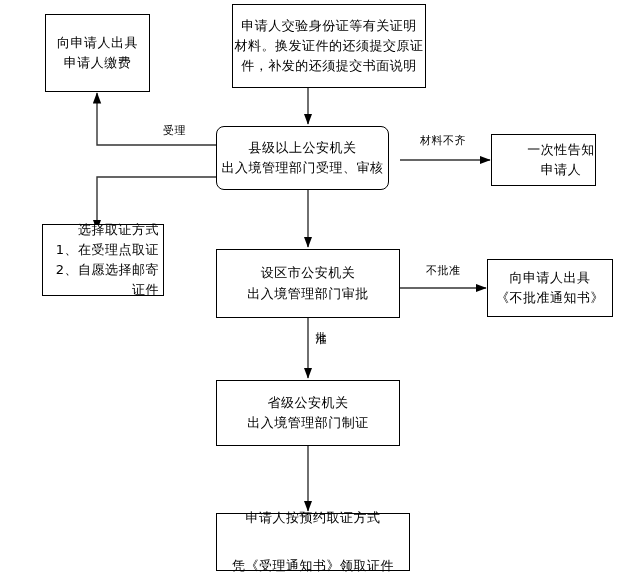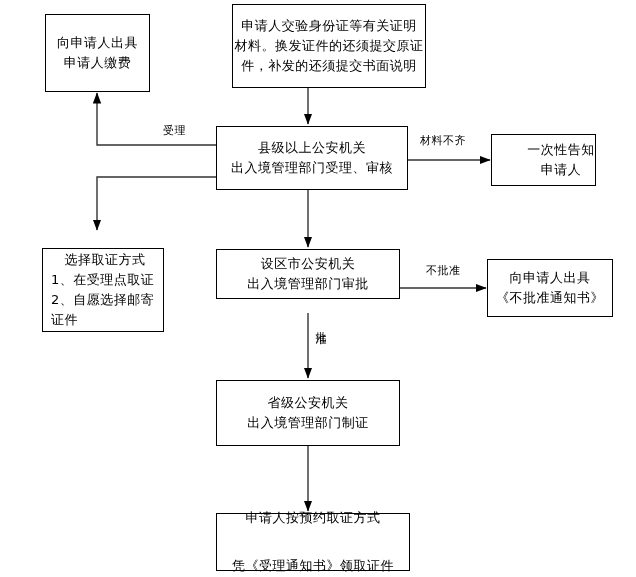--- a/index.html
+++ b/index.html
@@ -101,38 +101,38 @@
     <span class="line">向申请人出具</span>
     <span class="line">申请人缴费</span>
   </div>
 
   <div class="node" style="left:216px; top:4px; width:194px; height:84px;margin-left:16px;">
     <span class="line">申请人交验身份证等有关证明</span>
     <span class="line">材料。换发证件的还须提交原证</span>
     <span class="line">件，补发的还须提交书面说明</span>
   </div>
 
-  <div class="node" style="left:216px; top:126px; width:192px; height:64px;">
+  <div class="node" style="left:216px; top:126px; width:173px; height:64px;border-radius:8px;">
     <span class="line">县级以上公安机关</span>
     <span class="line">出入境管理部门受理、审核</span>
   </div>
 
   <div class="node" style="left:491px; top:134px; width:105px; height:52px;padding-left:39px;">
     <span class="line">一次性告知</span>
     <span class="line">申请人</span>
   </div>
 
-  <div class="node left-align" style="left:42px; top:248px; width:122px; height:84px;">
+  <div class="node left-align" style="left:42px; top:224px; width:122px; height:72px;align-items:flex-end;">
     <span class="line center">选择取证方式</span>
     <span class="line">1、在受理点取证</span>
     <span class="line">2、自愿选择邮寄</span>
     <span class="line">证件</span>
   </div>
 
-  <div class="node" style="left:216px; top:249px; width:184px; height:50px;">
+  <div class="node" style="left:216px; top:249px; width:184px; height:69px;">
     <span class="line">设区市公安机关</span>
     <span class="line">出入境管理部门审批</span>
   </div>
 
   <div class="node" style="left:487px; top:259px; width:126px; height:58px;">
     <span class="line">向申请人出具</span>
     <span class="line">《不批准通知书》</span>
   </div>
 
   <div class="node" style="left:216px; top:380px; width:184px; height:66px;">

